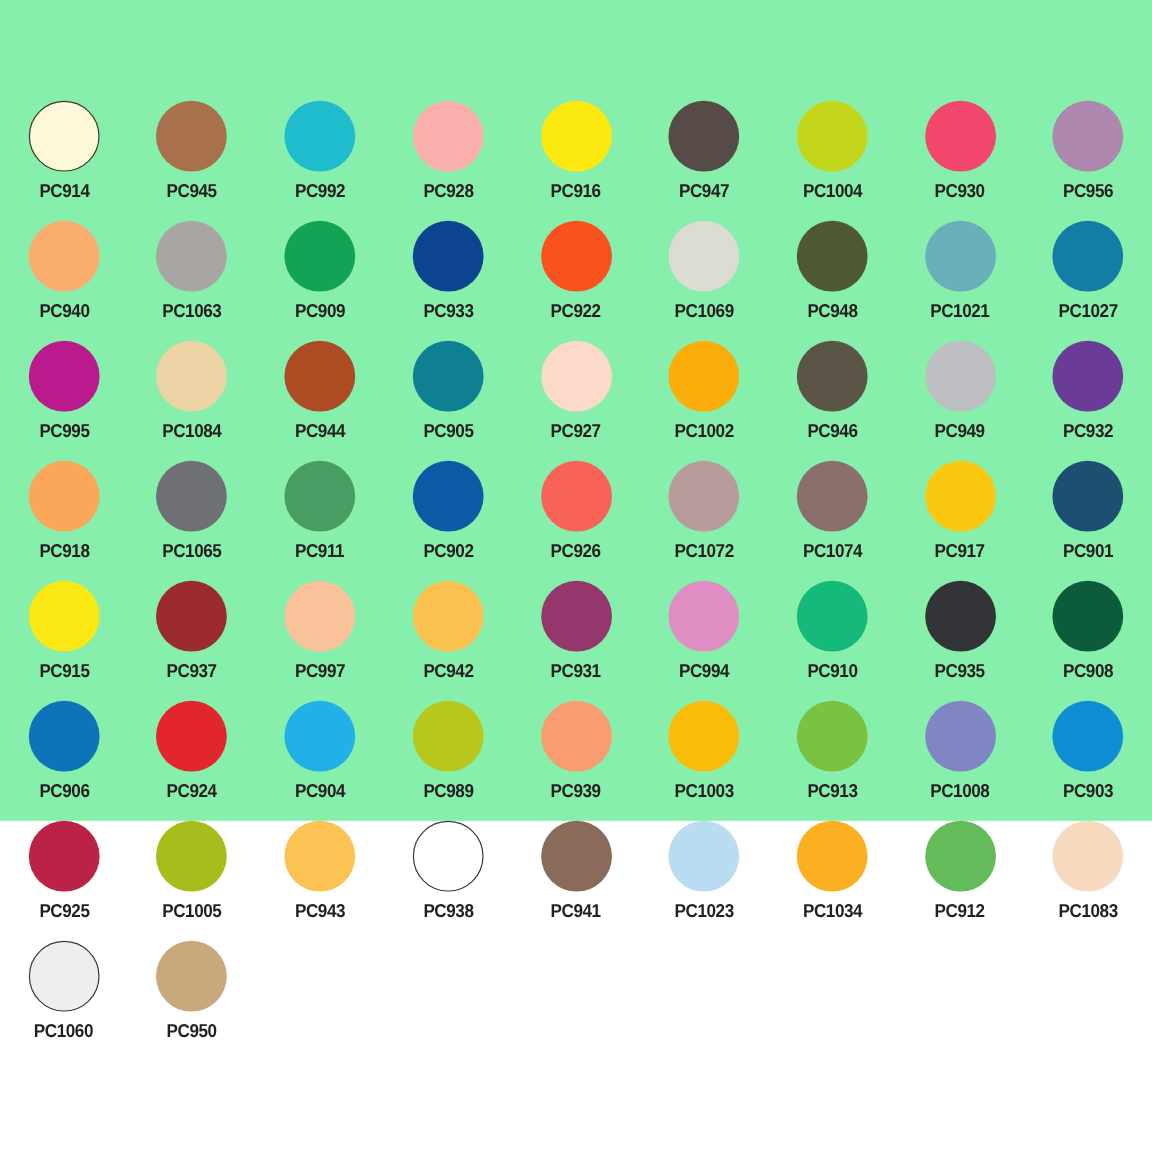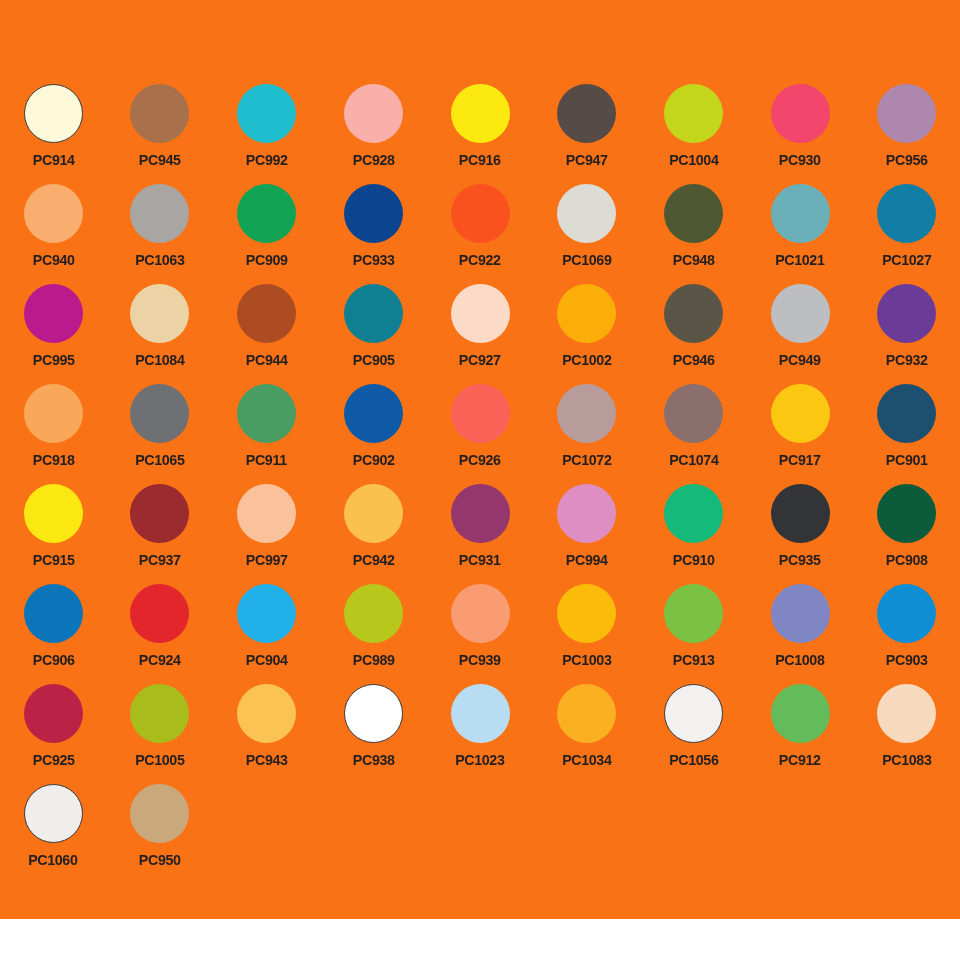--- a/index.html
+++ b/index.html
@@ -10,22 +10,22 @@
   }
   body {
     width: 960px;
     height: 960px;
     font-family: "Liberation Sans", "DejaVu Sans", sans-serif;
     overflow: hidden;
   }
   #chart-root {
     position: relative;
     width: 960px;
-    height: 919px;
-    background: #f97316;
+    height: 684px;
+    background: #86efac;
     box-sizing: border-box;
   }
   #swatch-grid {
     position: absolute;
     left: 0;
     top: 82px;
     width: 960px;
     display: grid;
     grid-template-columns: repeat(9, 106.7px);
     grid-auto-rows: 100px;
@@ -295,30 +295,30 @@
       </div>
       <div class="swatch-cell">
         <span class="swatch-dot" style="background: rgb(251, 195, 84);"></span>
         <span class="swatch-label">PC943</span>
       </div>
       <div class="swatch-cell">
         <span class="swatch-dot outlined" style="background: rgb(255, 255, 255);"></span>
         <span class="swatch-label">PC938</span>
       </div>
       <div class="swatch-cell">
+        <span class="swatch-dot" style="background: rgb(138, 106, 88);"></span>
+        <span class="swatch-label">PC941</span>
+      </div>
+      <div class="swatch-cell">
         <span class="swatch-dot" style="background: rgb(184, 221, 242);"></span>
         <span class="swatch-label">PC1023</span>
       </div>
       <div class="swatch-cell">
         <span class="swatch-dot" style="background: rgb(251, 176, 34);"></span>
         <span class="swatch-label">PC1034</span>
-      </div>
-      <div class="swatch-cell">
-        <span class="swatch-dot outlined" style="background: rgb(242, 241, 239);"></span>
-        <span class="swatch-label">PC1056</span>
       </div>
       <div class="swatch-cell">
         <span class="swatch-dot" style="background: rgb(99, 187, 90);"></span>
         <span class="swatch-label">PC912</span>
       </div>
       <div class="swatch-cell">
         <span class="swatch-dot" style="background: rgb(247, 217, 189);"></span>
         <span class="swatch-label">PC1083</span>
       </div>
       <div class="swatch-cell">

